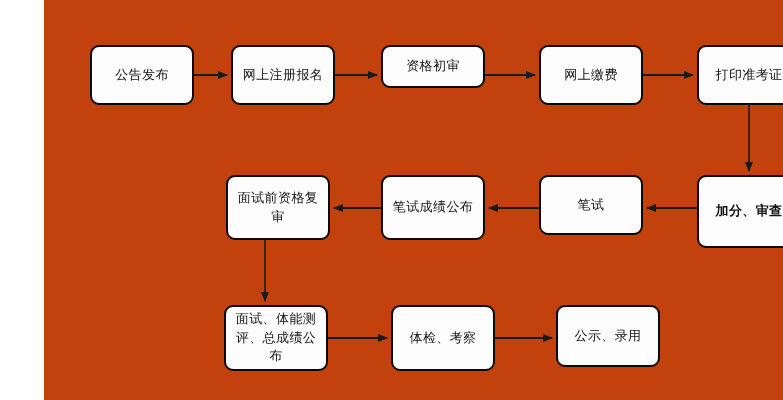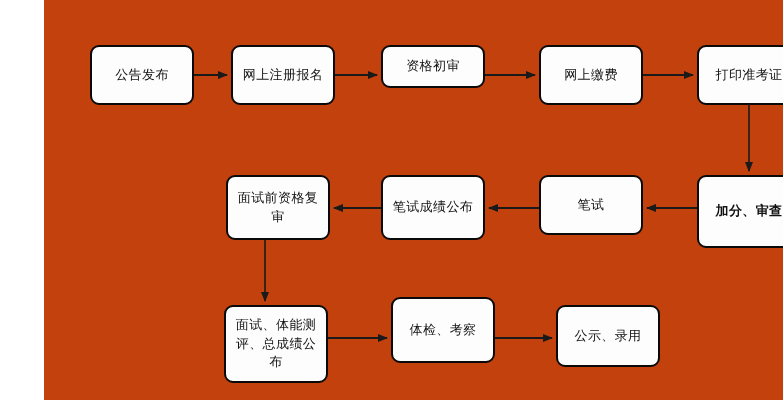--- a/index.html
+++ b/index.html
@@ -76,20 +76,20 @@
       <div class="node-box" style="left: 46px; top: 45px; width: 104px; height: 60px; background: rgb(253, 253, 253); border-color: rgb(10, 10, 10); color: rgb(18, 18, 18);">公告发布</div>
       <div class="node-box" style="left: 187px; top: 45px; width: 104px; height: 60px; background: rgb(253, 253, 253); border-color: rgb(10, 10, 10); color: rgb(18, 18, 18);">网上注册报名</div>
       <div class="node-box" style="left: 337px; top: 45px; width: 104px; height: 43px; background: rgb(253, 253, 253); border-color: rgb(10, 10, 10); color: rgb(18, 18, 18);">资格初审</div>
       <div class="node-box" style="left: 495px; top: 45px; width: 104px; height: 60px; background: rgb(253, 253, 253); border-color: rgb(10, 10, 10); color: rgb(18, 18, 18); text-align: center;">网上缴费</div>
       <div class="node-box" style="left: 653px; top: 45px; width: 104px; height: 60px; background: rgb(253, 253, 253); border-color: rgb(10, 10, 10); color: rgb(18, 18, 18);">打印准考证</div>
       <div class="node-box" style="left: 653px; top: 175px; width: 104px; height: 73px; background: rgb(253, 253, 253); border-color: rgb(10, 10, 10); color: rgb(18, 18, 18); font-weight: bold;">加分、审查</div>
       <div class="node-box" style="left: 495px; top: 175px; width: 104px; height: 60px; background: rgb(253, 253, 253); border-color: rgb(10, 10, 10); color: rgb(18, 18, 18);">笔试</div>
       <div class="node-box" style="left: 337px; top: 175px; width: 104px; height: 65px; background: rgb(253, 253, 253); border-color: rgb(10, 10, 10); color: rgb(18, 18, 18);">笔试成绩公布</div>
       <div class="node-box" style="left: 182px; top: 175px; width: 104px; height: 65px; background: rgb(253, 253, 253); border-color: rgb(10, 10, 10); color: rgb(18, 18, 18);">面试前资格复
 审</div>
-      <div class="node-box" style="left: 180px; top: 305px; width: 104px; height: 78px; background: rgb(253, 253, 253); border-color: rgb(10, 10, 10); color: rgb(18, 18, 18);">面试、体能测
+      <div class="node-box" style="left: 180px; top: 305px; width: 104px; height: 66px; background: rgb(253, 253, 253); border-color: rgb(10, 10, 10); color: rgb(18, 18, 18);">面试、体能测
 评、总成绩公
 布</div>
-      <div class="node-box" style="left: 347px; top: 297px; width: 104px; height: 66px; background: rgb(253, 253, 253); border-color: rgb(10, 10, 10); color: rgb(18, 18, 18);">体检、考察</div>
+      <div class="node-box" style="left: 347px; top: 305px; width: 104px; height: 66px; background: rgb(253, 253, 253); border-color: rgb(10, 10, 10); color: rgb(18, 18, 18);">体检、考察</div>
       <div class="node-box" style="left: 512px; top: 305px; width: 104px; height: 62px; background: rgb(253, 253, 253); border-color: rgb(10, 10, 10); color: rgb(18, 18, 18);">公示、录用</div>
     </div>
 
 </div>
 
 </body></html>

